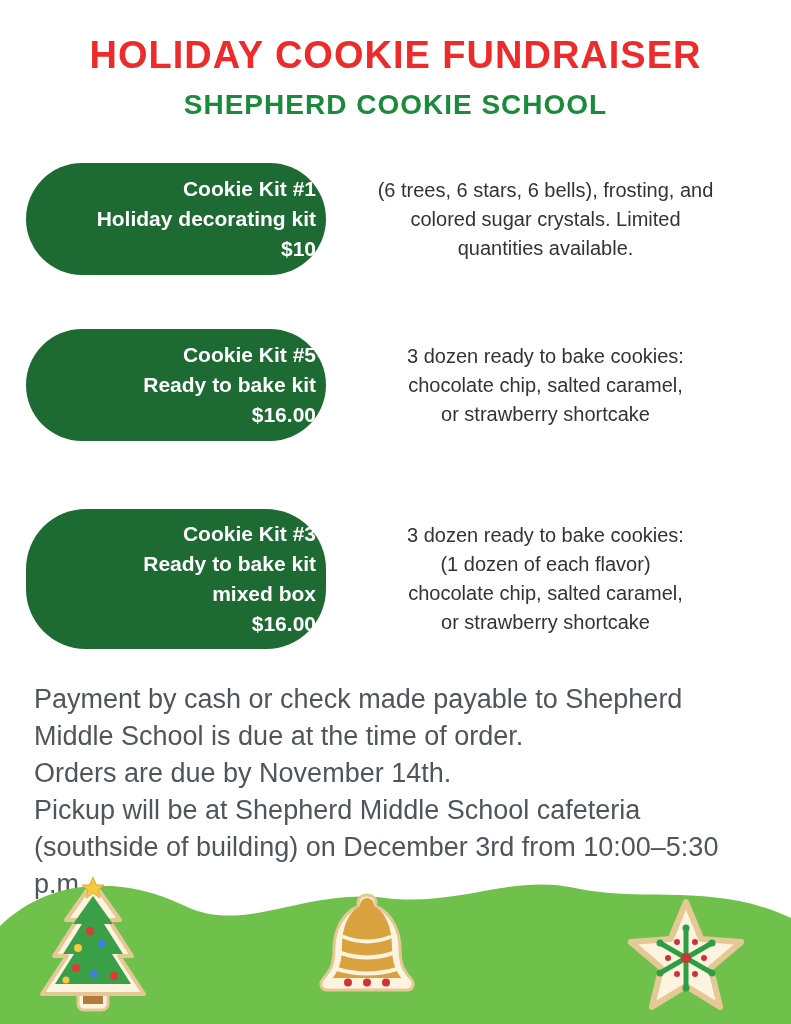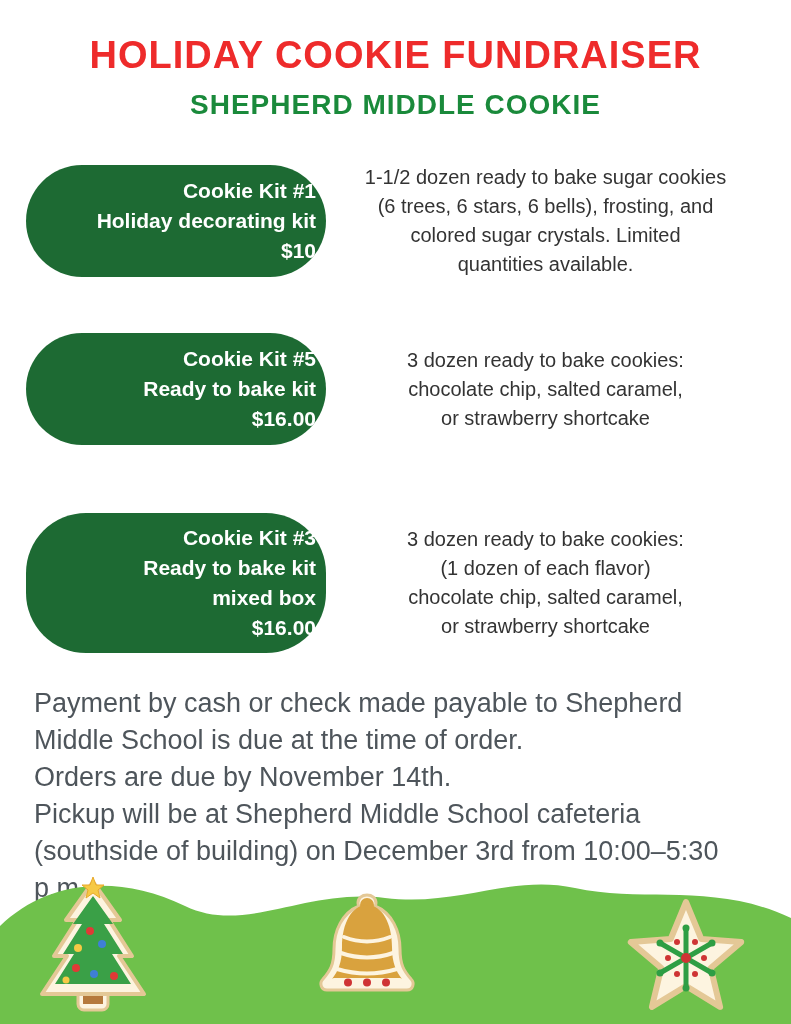--- a/index.html
+++ b/index.html
@@ -80,32 +80,31 @@
   .cookie.tree { left:28px; bottom:8px; width:130px; height:140px; }
   .cookie.bell { left:312px; bottom:18px; width:110px; height:115px; }
   .cookie.star { right:40px; bottom:4px; width:130px; height:130px; }
 </style>
 </head>
 <body>
 
 <div class="page">
 
   <h1 class="title">HOLIDAY COOKIE FUNDRAISER</h1>
-  <h2 class="subtitle">SHEPHERD MIDDLE COOKIE</h2>
+  <h2 class="subtitle">SHEPHERD COOKIE SCHOOL</h2>
 
   <div class="kits">
 
     <div class="kit-row row1">
       <div class="pill">
         <div>Cookie Kit #1</div>
         <div>Holiday decorating kit</div>
         <div>$10</div>
       </div>
       <div class="desc">
-        <div>1-1/2 dozen ready to bake sugar cookies</div>
         <div>(6 trees, 6 stars, 6 bells), frosting, and</div>
         <div>colored sugar crystals. Limited</div>
         <div>quantities available.</div>
       </div>
     </div>
 
     <div class="kit-row row2">
       <div class="pill">
         <div>Cookie Kit #5</div>
         <div>Ready to bake kit</div>

